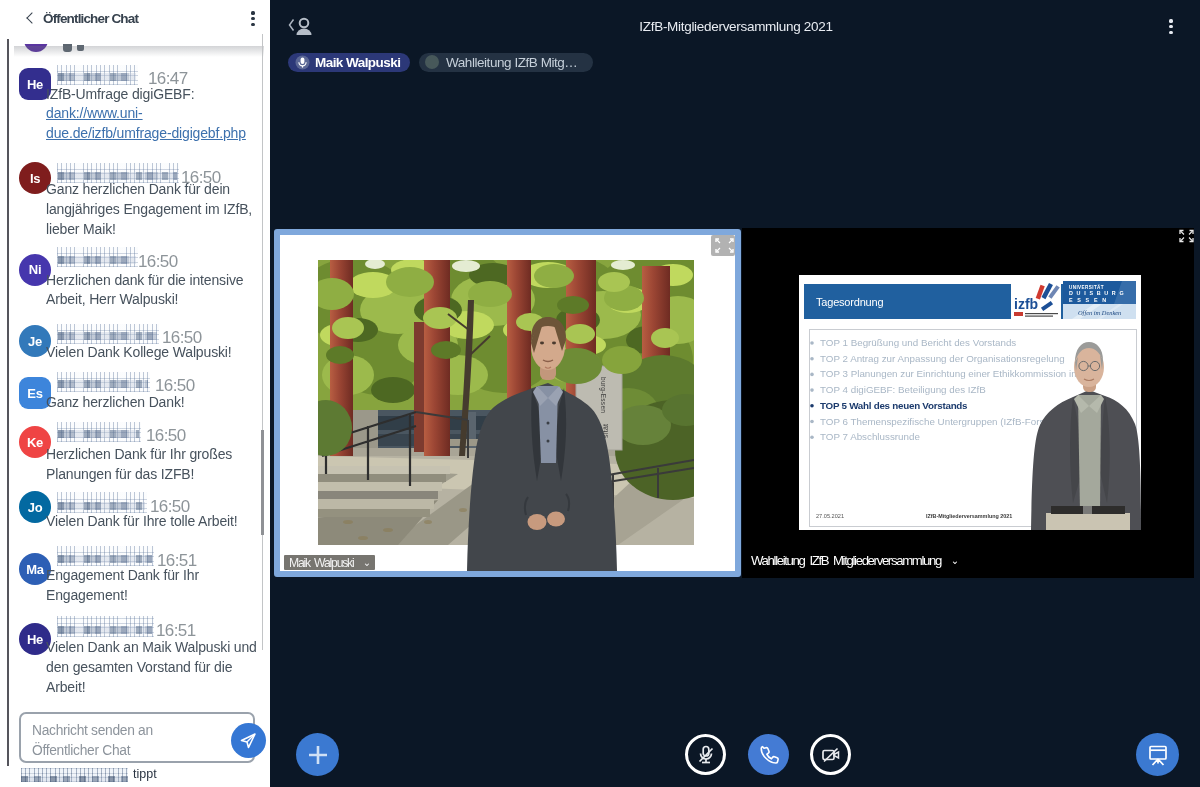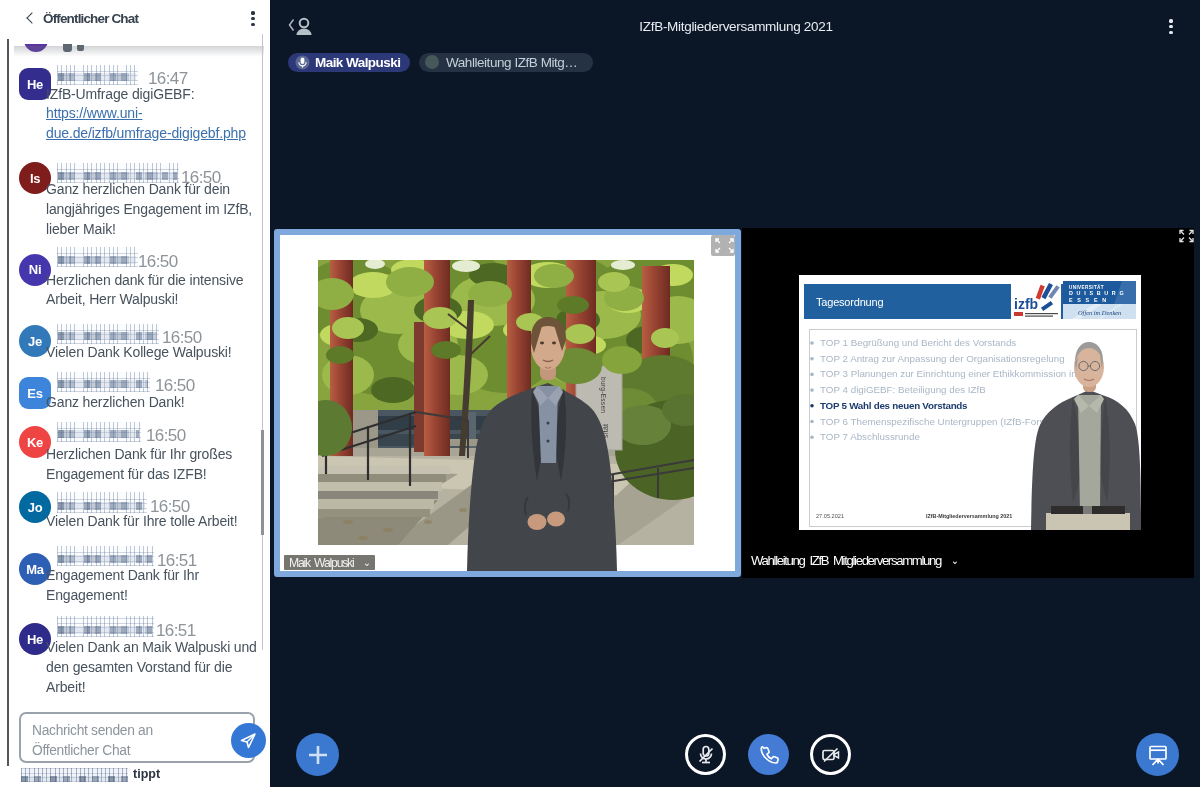--- a/index.html
+++ b/index.html
@@ -29,21 +29,21 @@
 .ln{position:absolute;left:46px;font-size:14px;letter-spacing:-.15px;color:#47525d;white-space:nowrap;z-index:2}
 .lk{color:#3c70ad;text-decoration:underline}
 #inputbox{position:absolute;left:19px;top:712px;width:236px;height:51px;border:2px solid #9aa2ac;border-radius:7px;background:#fff;z-index:2}
 #ph{position:absolute;left:11px;top:7px;font-size:13.8px;letter-spacing:-.3px;color:#8d949c;line-height:20px}
 #sendbtn{position:absolute;left:231px;top:723px;width:35px;height:35px;border-radius:50%;background:#3577d4;z-index:2}
 #tippt-m{position:absolute;left:21px;top:768px;width:107px;height:14px;z-index:2;background:
  repeating-linear-gradient(90deg, rgba(100,120,150,.55) 0 1px, rgba(235,240,247,.5) 1px 4.2px),
  repeating-linear-gradient(0deg, rgba(100,120,150,.5) 0 1px, rgba(238,243,248,.5) 1px 4.2px)}
 #tippt-m::after{content:"";position:absolute;left:0;right:0;bottom:0;height:6px;background:
  repeating-linear-gradient(90deg, rgba(55,75,105,.55) 0 7px, rgba(160,175,198,.25) 7px 13px, rgba(70,90,120,.5) 13px 20px, rgba(170,183,205,.2) 20px 29px)}
-#tippt-t{position:absolute;left:133px;top:767px;font-size:12.5px;font-weight:bold;color:#2a3442;z-index:2}
+#tippt-t{position:absolute;left:133px;top:767px;font-size:12.5px;font-weight:normal;color:#2a3442;z-index:2}
 
 #pavat{position:absolute;left:24px;top:28px;width:24px;height:24px;border-radius:50%;background:#5a35a0;z-index:1}
 #pmask{position:absolute;left:0;top:0;width:270px;height:44px;background:#fff;z-index:4}
 #ptxt{position:absolute;left:63px;top:44px;width:9px;height:8px;background:#5c6670;border-radius:0 0 3px 3px;z-index:2;box-shadow:13px 0 0 -1px #5c6670}
 
 #main{position:absolute;left:270px;top:0;width:930px;height:787px;background:#0b1726}
 #backp{position:absolute;left:288px;top:15px;width:26px;height:22px;z-index:2}
 #mtitle{position:absolute;left:470px;top:19px;width:532px;text-align:center;font-size:13.5px;letter-spacing:-.3px;color:#e8ecf2;z-index:2}
 #main-kebab{position:absolute;left:1168px;top:17px;width:6px}
 #main-kebab i{background:#e8ecf2}
@@ -414,21 +414,21 @@
 <div id="lline"></div>
 <div id="rtrack"></div>
 <div id="rthumb"></div>
 <div id="messages">
     <div class="av avs" style="top:68px;background:#332e8e">He</div>
     <div class="mos" style="top:64.7px;width:81px;height:20px">
       <div class="mosb"></div>
     </div>
     <div class="tm" style="left:148px;top:68.2px">16:47</div>
     <div class="ln" style="top:85.5px">IZfB-Umfrage digiGEBF:</div>
-    <div class="ln lk" style="top:105.2px">https://www.uni-</div>
+    <div class="ln lk" style="top:105.2px">dank://www.uni-</div>
     <div class="ln lk" style="top:124.9px">due.de/izfb/umfrage-digigebf.php</div>
     <div class="av avc" style="top:162px;background:#7f1d1d">Is</div>
     <div class="mos" style="top:163px;width:122px;height:20px">
       <div class="mosb"></div>
     </div>
     <div class="tm" style="left:181px;top:166.5px">16:50</div>
     <div class="ln" style="top:181.1px">Ganz herzlichen Dank für dein</div>
     <div class="ln" style="top:200.79999999999998px">langjähriges Engagement im IZfB,</div>
     <div class="ln" style="top:220.5px">lieber Maik!</div>
     <div class="av avc" style="top:253.7px;background:#4636ad">Ni</div>
@@ -449,21 +449,21 @@
       <div class="mosb"></div>
     </div>
     <div class="tm" style="left:155px;top:375.2px">16:50</div>
     <div class="ln" style="top:393.7px">Ganz herzlichen Dank!</div>
     <div class="av avc" style="top:426.2px;background:#ef4444">Ke</div>
     <div class="mos" style="top:421.7px;width:84px;height:20px">
       <div class="mosb"></div>
     </div>
     <div class="tm" style="left:146px;top:425.2px">16:50</div>
     <div class="ln" style="top:445.9px">Herzlichen Dank für Ihr großes</div>
-    <div class="ln" style="top:465.59999999999997px">Engagement für das IZFB!</div>
+    <div class="ln" style="top:465.59999999999997px">Planungen für das IZFB!</div>
     <div class="av avc" style="top:491px;background:#0369a1">Jo</div>
     <div class="mos" style="top:492px;width:90px;height:21px">
       <div class="mosb"></div>
     </div>
     <div class="tm" style="left:150px;top:495.5px">16:50</div>
     <div class="ln" style="top:513.2px">Vielen Dank für Ihre tolle Arbeit!</div>
     <div class="av avc" style="top:553px;background:#2d5fb5">Ma</div>
     <div class="mos" style="top:546px;width:97px;height:20px">
       <div class="mosb"></div>
     </div>

